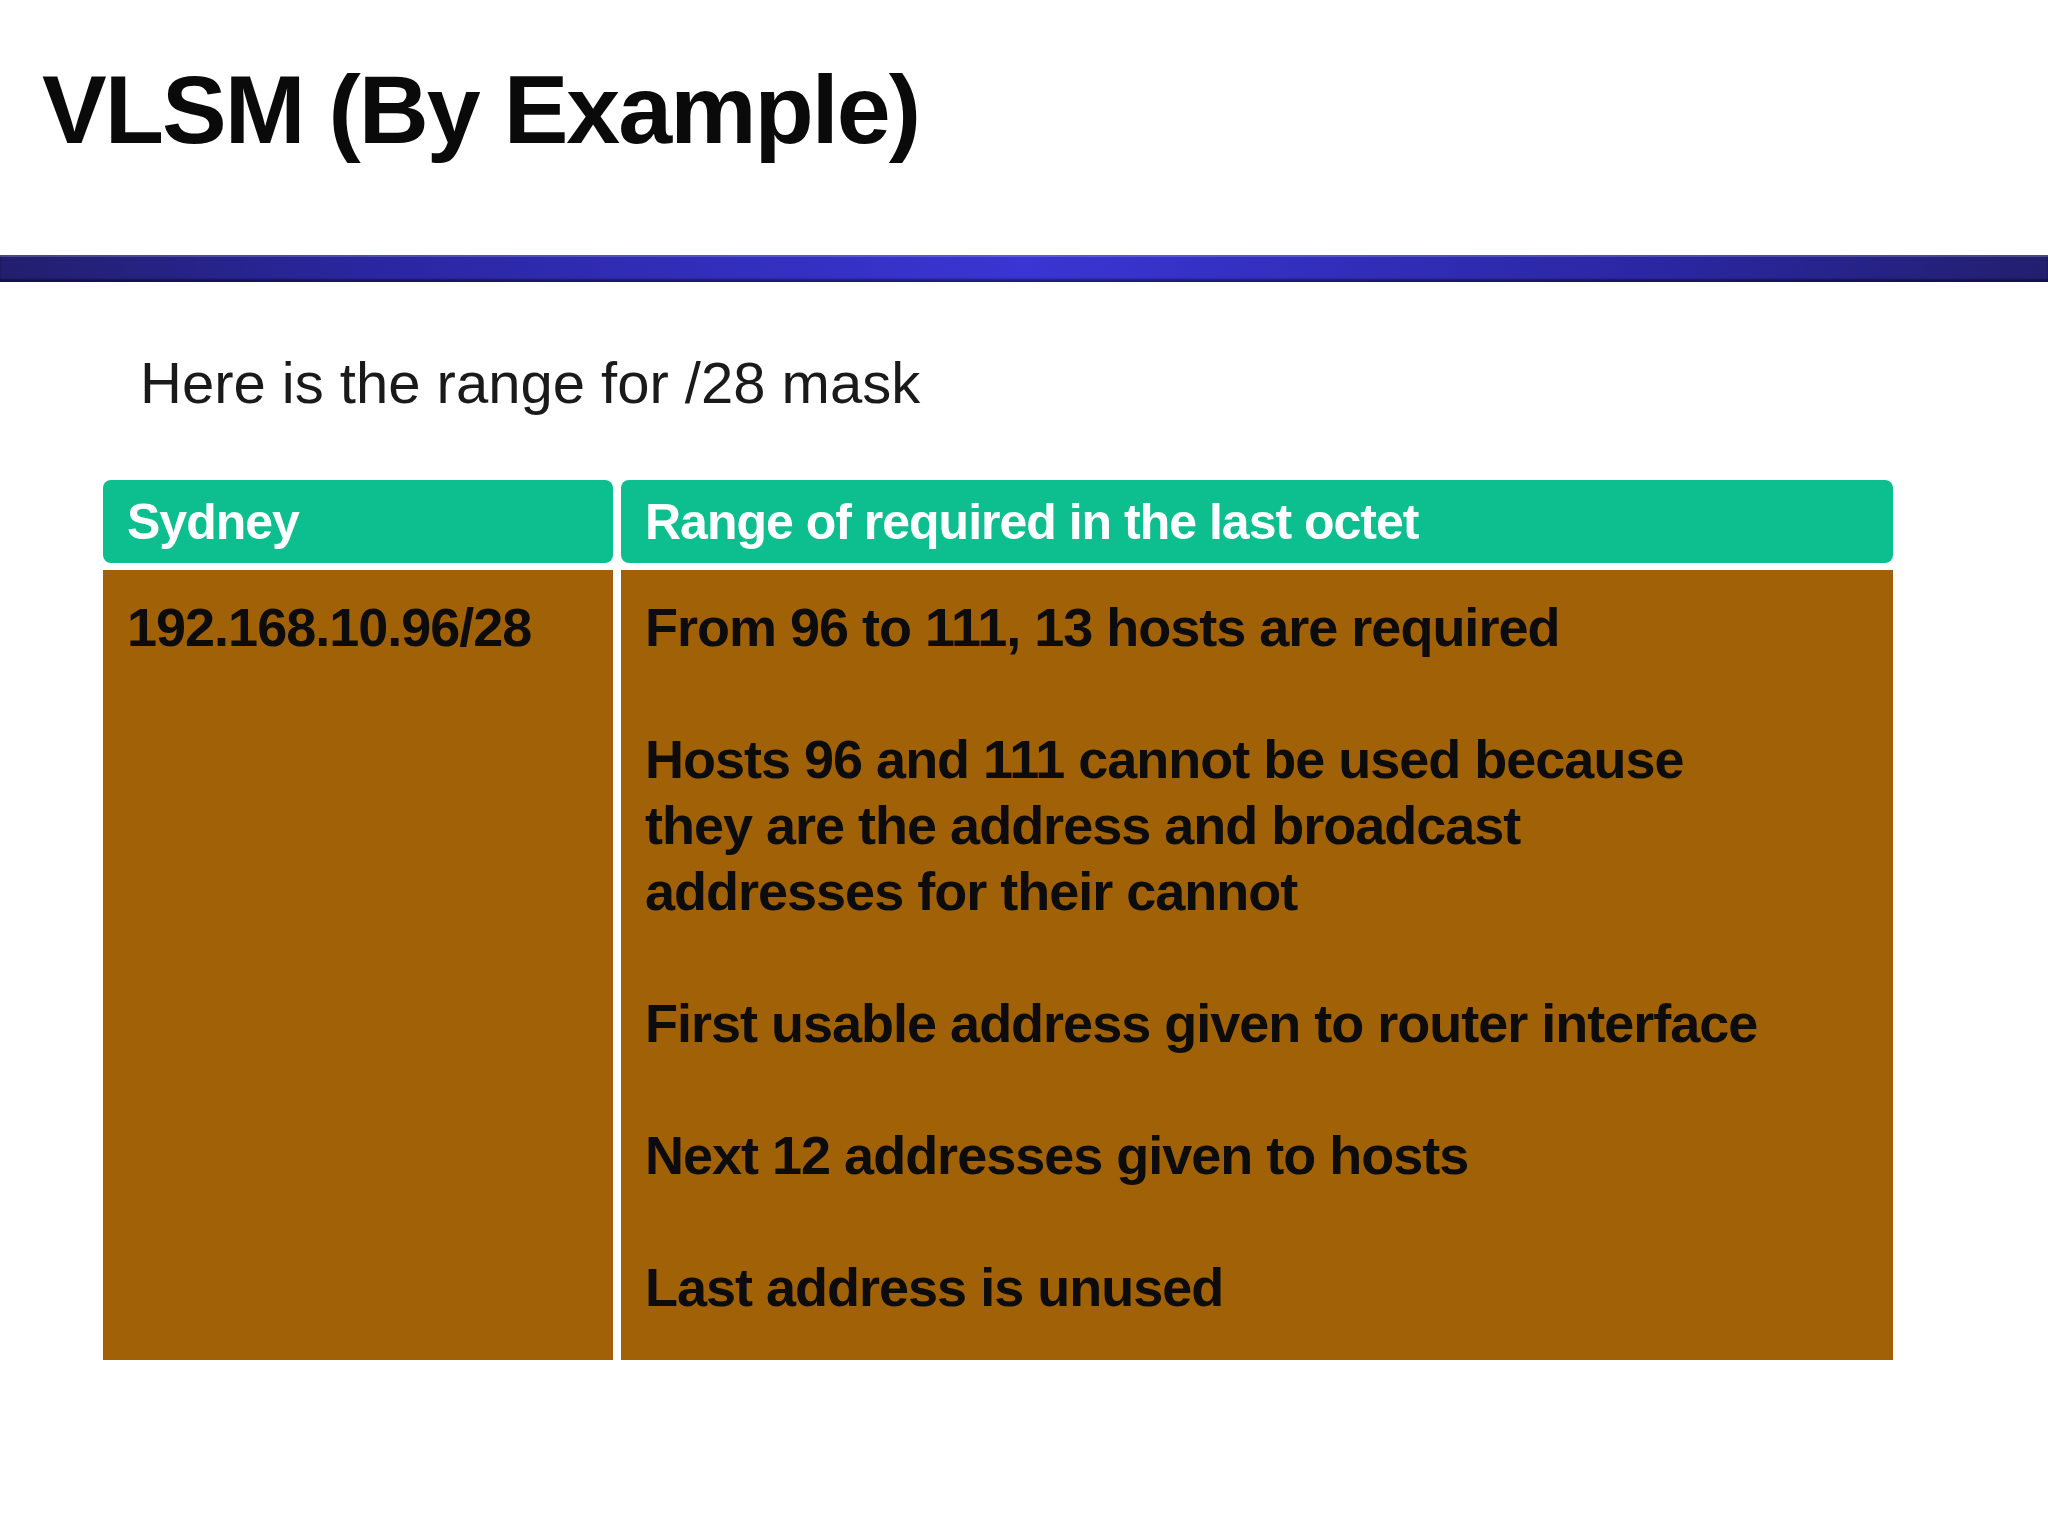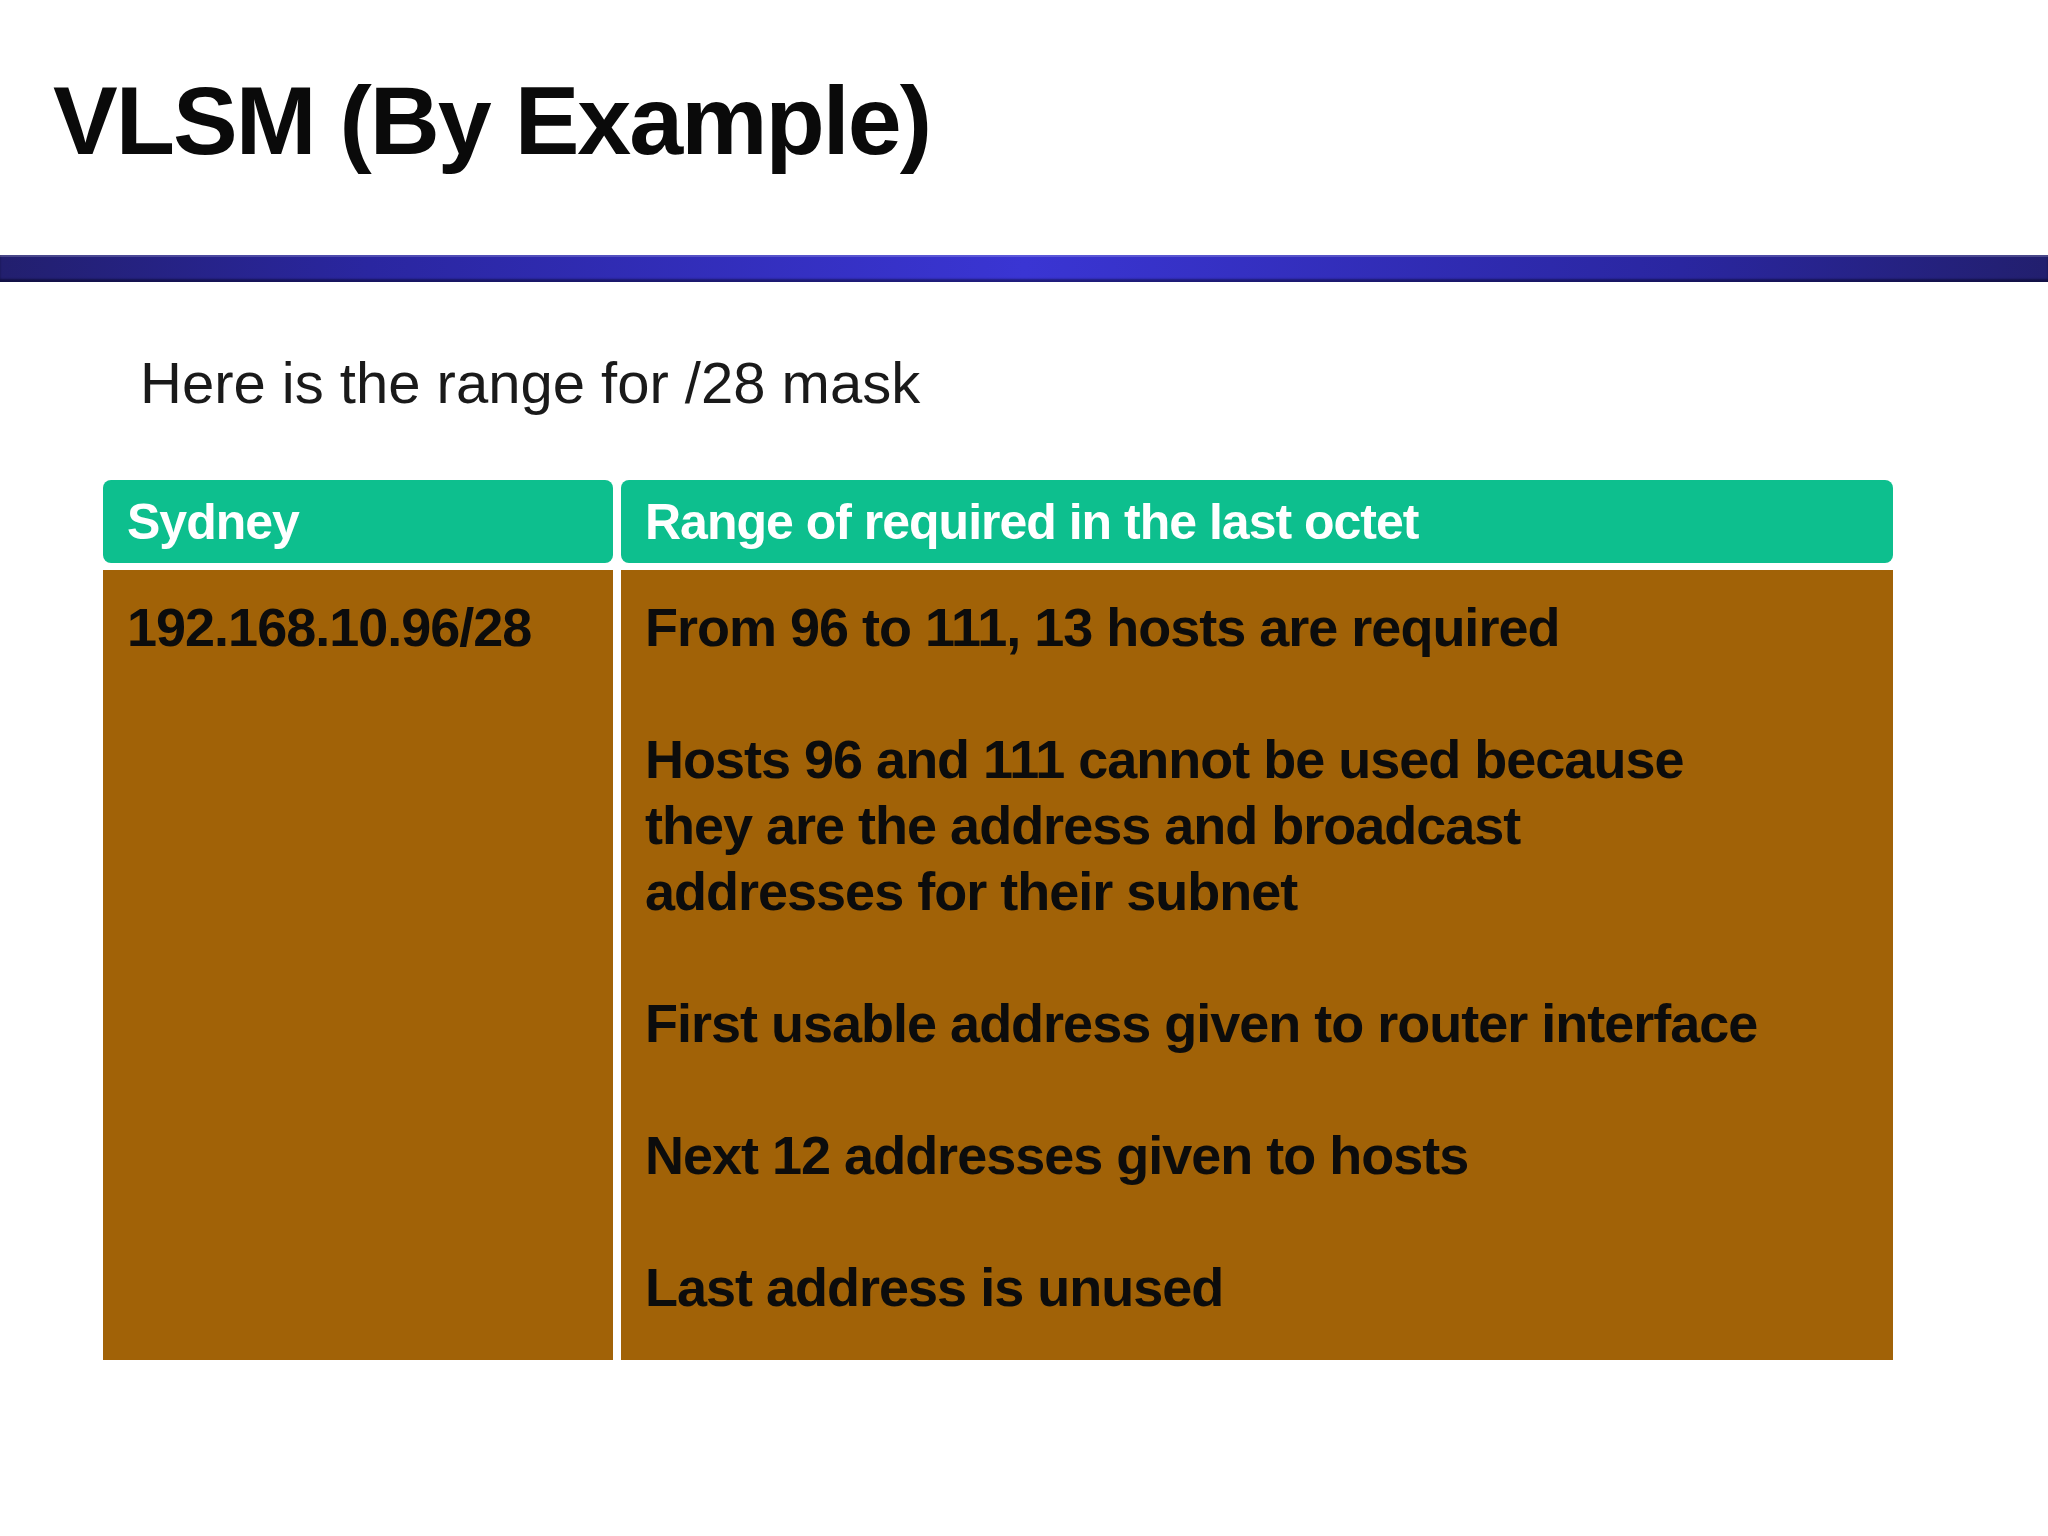--- a/index.html
+++ b/index.html
@@ -8,21 +8,21 @@
     width: 2048px;
     height: 1536px;
     background: #ffffff;
     font-family: "Liberation Sans", sans-serif;
     overflow: hidden;
   }
   .title {
     position: absolute;
     left: 36px;
     top: 48px;
-    margin: 17px;
+    margin: 6px;
     font-size: 97px;
     line-height: 1.15;
     font-weight: 700;
     color: #0a0a0a;
     letter-spacing: -2px;
     white-space: nowrap;
   }
   .rule {
     position: absolute;
     left: 0;
@@ -106,21 +106,21 @@
 
     <div class="td details">
 
       <p class="para">
         <span class="line">From 96 to 111, 13 hosts are required</span>
       </p>
 
       <p class="para">
         <span class="line">Hosts 96 and 111 cannot be used because</span>
         <span class="line">they are the address and broadcast</span>
-        <span class="line">addresses for their subnet</span>
+        <span class="line">addresses for their cannot</span>
       </p>
 
       <p class="para">
         <span class="line">First usable address given to router interface</span>
       </p>
 
       <p class="para">
         <span class="line">Next 12 addresses given to hosts</span>
       </p>
 

